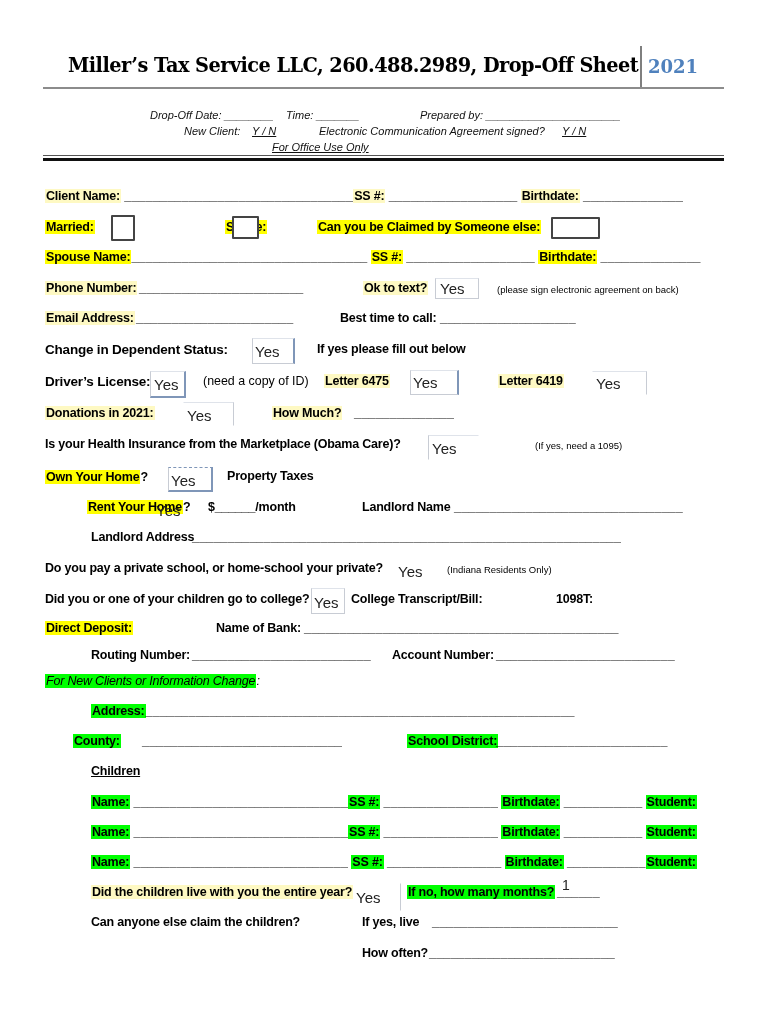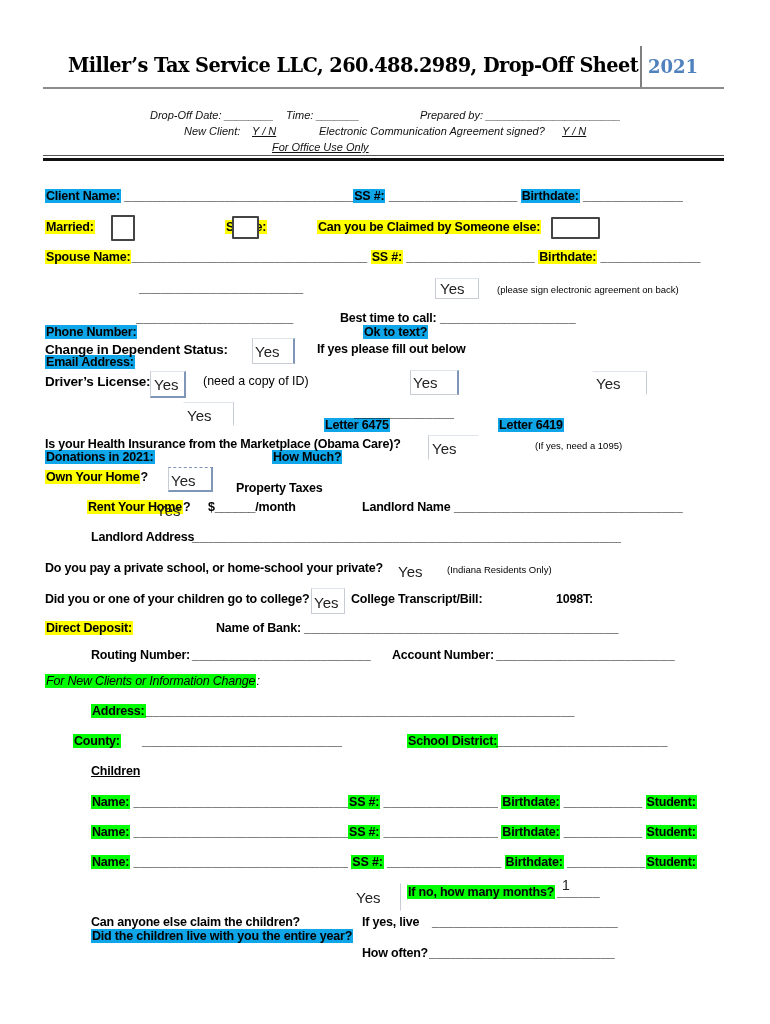--- a/index.html
+++ b/index.html
@@ -10,21 +10,21 @@
       font-size: 21px; font-weight: bold; letter-spacing: -0.6px; transform: scaleX(0.92); transform-origin: left top; }
     .year { left: 648px; top: 56px; font-family: "DejaVu Serif", "Liberation Serif", serif;
       font-size: 18px; font-weight: bold; color: #4f81bd; }
     .vsep { left: 640px; top: 46px; width: 2px; height: 42px; background: #7f7f7f; }
     .hrule1 { left: 43px; top: 87px; width: 681px; height: 2px; background: #8c8c8c; }
     .office { font-style: italic; font-size: 11px; color: #111; }
     .double-top { left: 43px; top: 155px; width: 681px; height: 1px; background: #555; }
     .double-bot { left: 43px; top: 158px; width: 681px; height: 3px; background: #111; }
     .lbl { font-size: 12.5px; font-weight: bold; letter-spacing: -0.2px; }
     .plain { font-size: 12.5px; font-weight: bold; letter-spacing: -0.2px; }
-    .hl-m { background: #0ea5e9; padding: 0 1px; margin-top: 44px; }
+    .hl-m { background: #fef9c3; padding: 0 1px; }
     .hl-y { background: #ffff00; padding: 0 1px; }
     .hl-g { background: #00ff00; padding: 0 1px; }
     .blank { font-size: 12.5px; font-weight: bold; letter-spacing: 0.2px; }
     .small { font-size: 9.5px; }
     .ans { font-family: "Liberation Sans", sans-serif; font-size: 15px; color: #222; font-weight: normal; }
     .box { border: 1px solid #c8ccd4; border-top-color: #dfe3ea; background: #fff; }
     .box.focus-r { border-right: 2px solid #7f96b8; }
     .box.focus-b { border-bottom: 2px solid #7f96b8; border-right: 2px solid #7f96b8; }
     .chk { border: 2px solid #444; background: #fff; border-radius: 1px; }
     .ital { font-style: italic; font-weight: normal; }
@@ -99,21 +99,21 @@
 <div class="abs box ans" style="left:183px; top:402px; width:46px; height:22px; padding-left:3px; line-height:25px; border-left-color:#fff; border-bottom-color:#fff;">Yes</div>
 <div class="abs lbl hl-m" style="left:272px; top:406px;">How Much?</div>
 <div class="abs blank" style="left:354px; top:406px;">______________</div>
 
 <div class="abs plain" style="left:45px; top:437px;">Is your Health Insurance from the Marketplace (Obama Care)?</div>
 <div class="abs box ans" style="left:428px; top:435px; width:46px; height:23px; padding-left:3px; line-height:26px; border-right-color:#fff; border-bottom-color:#fff;">Yes</div>
 <div class="abs small" style="left:535px; top:440px;">(If yes, need a 1095)</div>
 
 <div class="abs lbl" style="left:45px; top:470px;"><span class="hl-y">Own Your Home</span><span>?</span></div>
 <div class="abs box focus-b ans" style="left:168px; top:467px; width:40px; height:22px; padding-left:2px; line-height:26px; border-top:1px dashed #7f96b8;">Yes</div>
-<div class="abs plain" style="left:227px; top:481px;margin-left:9px;">Property Taxes</div>
+<div class="abs plain" style="left:227px; top:469px;">Property Taxes</div>
 
 <div class="abs lbl" style="left:45px; top:500px;padding-left:42px;"><span class="hl-y">Rent Your Home</span><span>?</span></div>
 <div class="abs ans" style="left:156px; top:502px;">Yes</div>
 <div class="abs plain" style="left:208px; top:500px;">$______/month</div>
 <div class="abs plain" style="left:362px; top:500px;">Landlord Name</div>
 <div class="abs blank" style="left:454px; top:500px;">________________________________</div>
 
 <div class="abs plain" style="left:91px; top:530px;">Landlord Address</div>
 <div class="abs blank" style="left:192px; top:530px;">____________________________________________________________</div>
 

